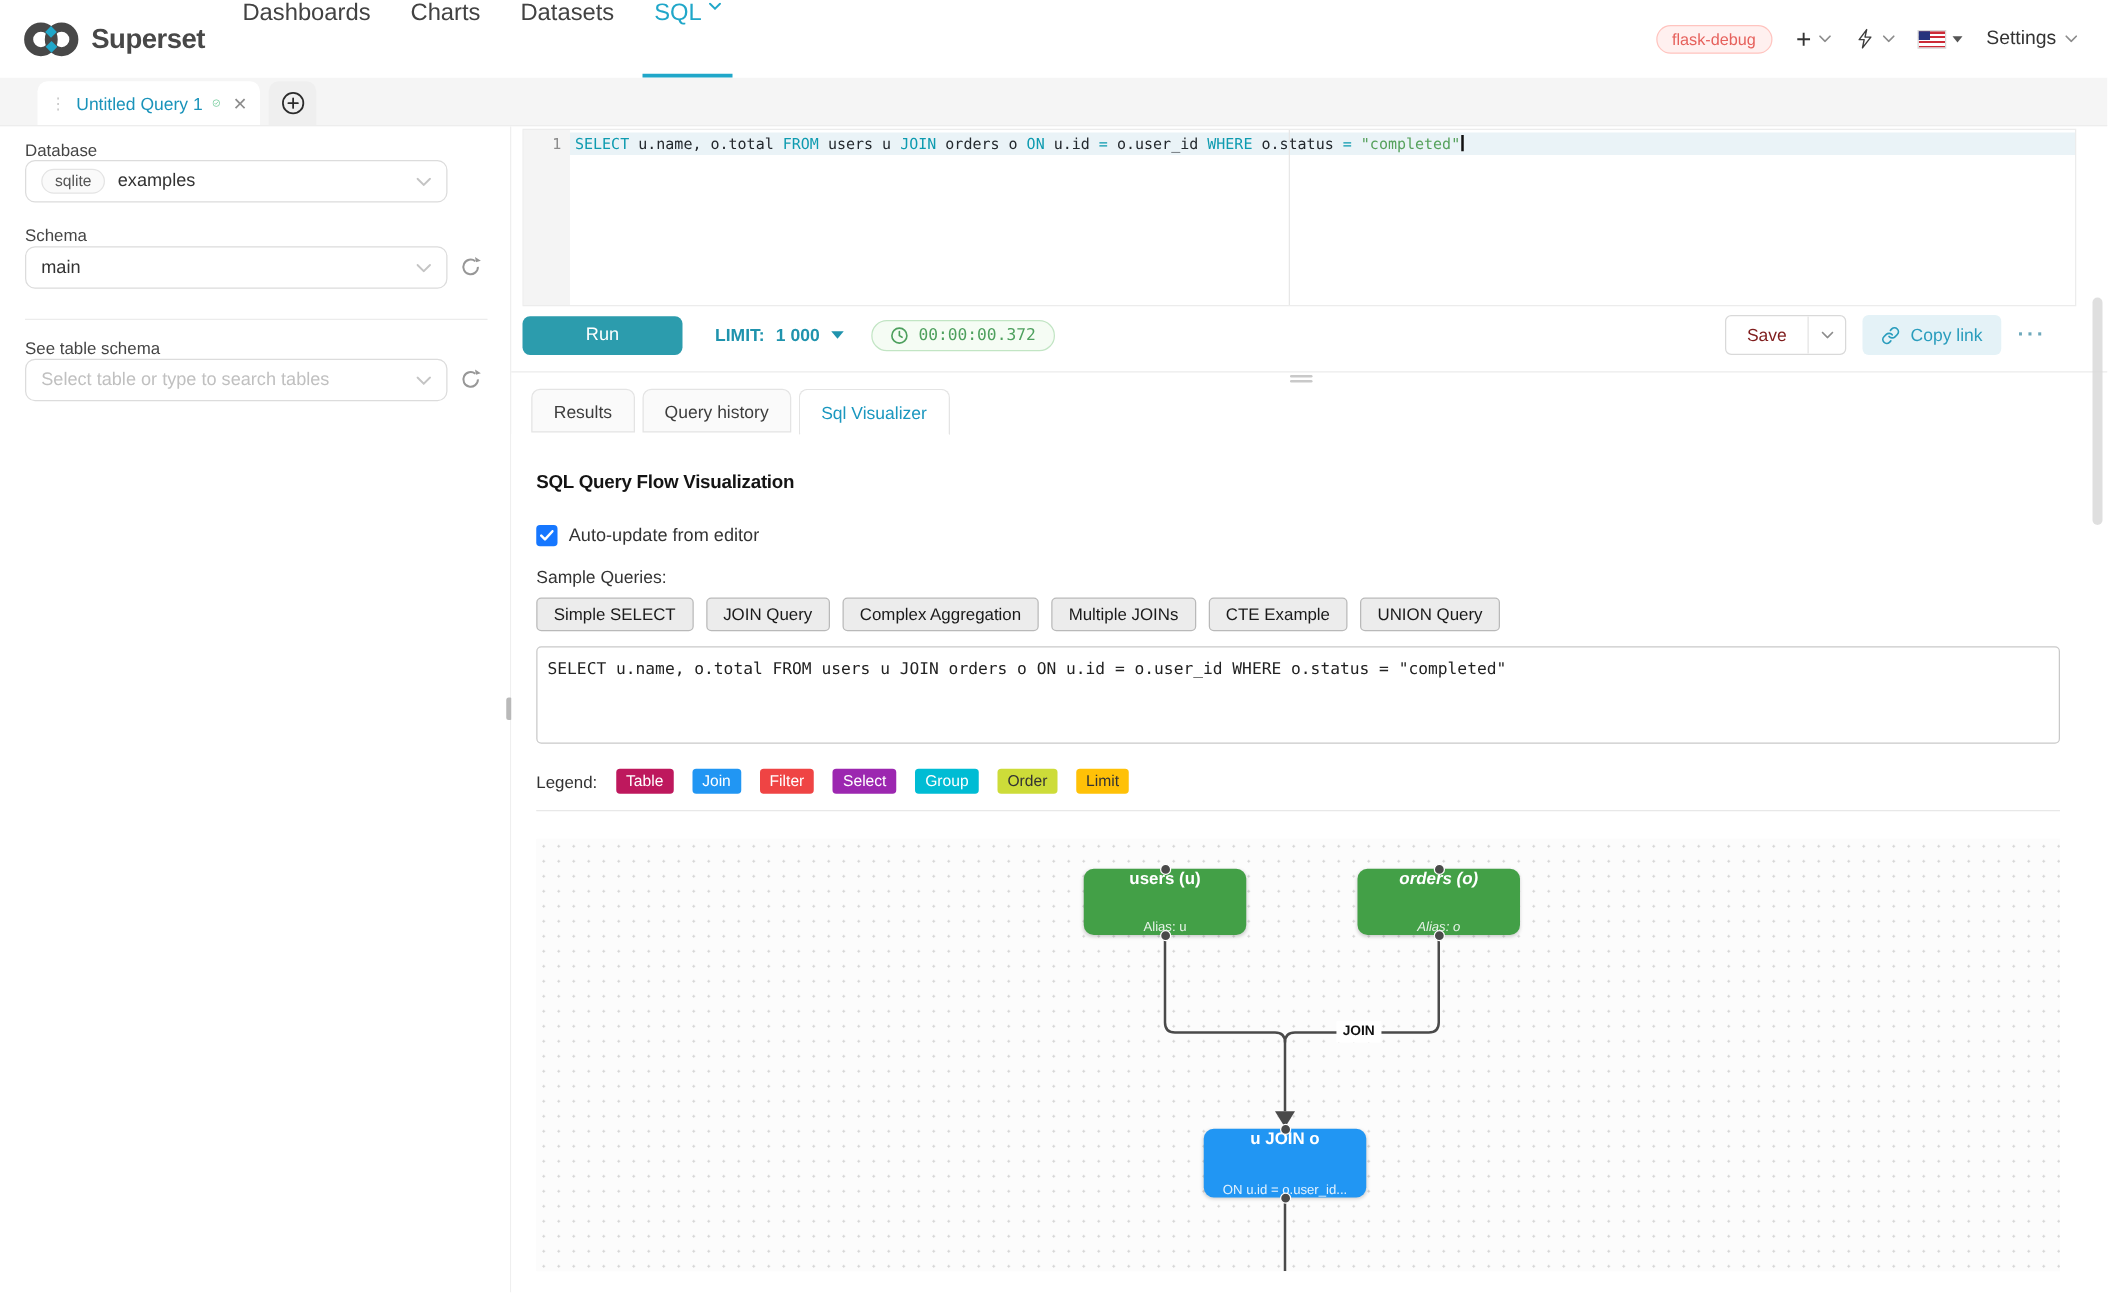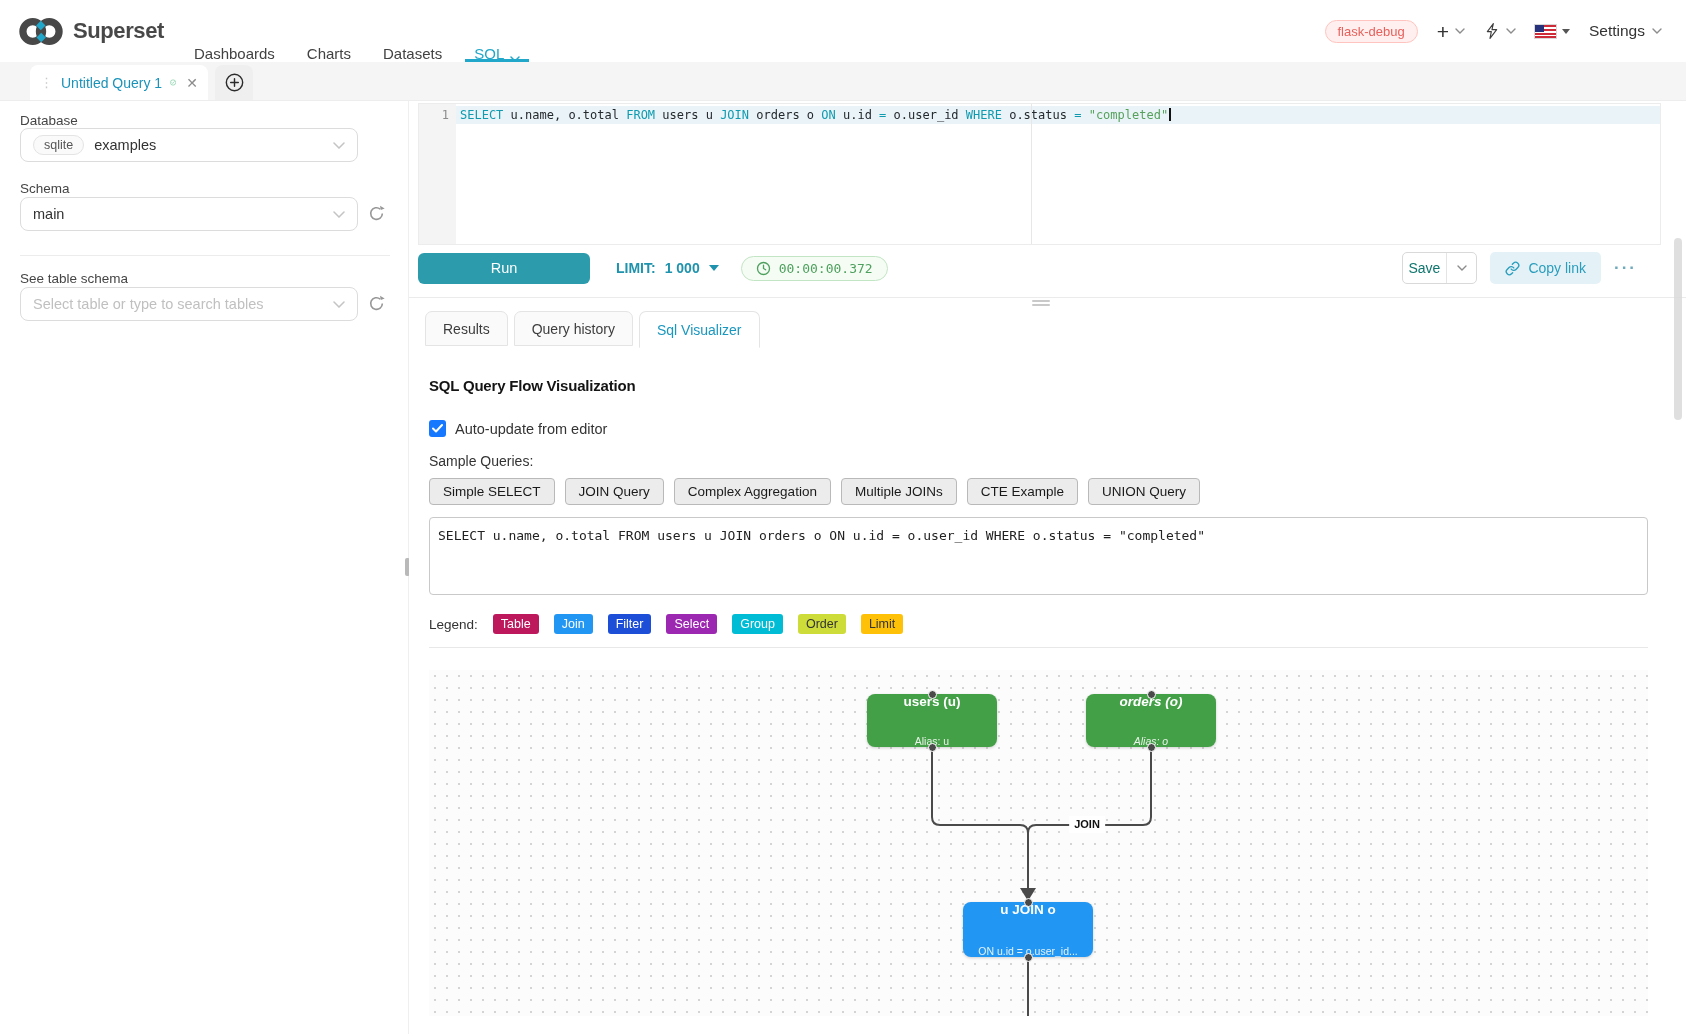--- a/index.html
+++ b/index.html
@@ -5,21 +5,21 @@
   *{margin:0;padding:0;box-sizing:border-box}
   html,body{width:1686px;height:1034px}
   body{font-family:"Liberation Sans",sans-serif;background:#fff;position:relative;overflow:hidden;color:#333}
   svg{display:block}
 
   
   .header{position:absolute;top:0;left:0;width:1686px;height:62px;background:#fff;display:flex;align-items:center;z-index:6}
   .brand{display:flex;align-items:center;gap:9px;margin-left:18px}
   .brand-text{font-size:22px;font-weight:bold;color:#484848;letter-spacing:-0.4px}
   .nav-menu{display:flex;align-items:stretch;height:62px;margin-left:14px}
-  .nav-item{padding:0 16px;display:flex;align-items:flex-end;gap:6px;font-size:15px;color:#424242;cursor:pointer;position:relative}
+  .nav-item{padding:0 16px;display:flex;align-items:flex-start;gap:6px;font-size:19px;color:#424242;cursor:pointer;position:relative}
   .nav-item.active{color:#20a7c9}
   .nav-item.active::after{content:"";position:absolute;left:7px;right:7px;bottom:0;height:3px;background:#20a7c9}
   .nav-right{margin-left:auto;display:flex;align-items:center;gap:19px;margin-right:24px}
   .env-badge{font-size:13px;color:#e6615c;background:#fff0ef;border:1px solid #ffc4bf;border-radius:13px;padding:3px 12px}
   .icon-group{display:flex;align-items:center;gap:6px;color:#444;cursor:pointer}
   .plus-glyph{font-size:21px;font-weight:400;color:#333;line-height:1}
   .settings{display:flex;align-items:center;gap:7px;font-size:15.5px;color:#333;cursor:pointer}
   .flag{width:21px;height:13px;background:repeating-linear-gradient(180deg,#cc2b37 0 1.9px,#fff 1.9px 3.8px);outline:1px solid #d8d8d8;position:relative;display:inline-block}
   .canton{position:absolute;top:0;left:0;width:9px;height:7px;background:#26337c}
   .caret-solid{width:0;height:0;border-left:4px solid transparent;border-right:4px solid transparent;border-top:5px solid #555}
@@ -51,28 +51,28 @@
   .code-area{flex:1;position:relative;padding-top:2px}
   .active-line{position:absolute;left:0;right:0;top:2px;height:18px;background:#eaf3f7}
   .code-line{position:relative;line-height:18px;white-space:pre;padding-left:4px;color:#24292e}
   .tok-kw{color:#0e9bb0}
   .tok-str{color:#56a15c}
   .cursor{display:inline-block;width:1.5px;height:13px;background:#111;vertical-align:-2px;margin-left:1px}
   .print-margin{position:absolute;left:1031px;top:104px;width:1px;height:140px;background:#e7e7e7}
 
   
   .toolbar{position:absolute;left:418px;top:251px;width:1243px;height:34px;display:flex;align-items:center}
-  .run-btn{width:172px;height:31px;background:#2c9cad;color:#fff;font-size:14.5px;border:none;border-radius:6px;cursor:pointer}
+  .run-btn{width:128px;height:31px;background:#2c9cad;color:#fff;font-size:14.5px;border:none;border-radius:6px;cursor:pointer}
   .limit{display:flex;align-items:center;gap:9px;margin-left:26px;color:#1f93ad;font-size:14px;cursor:pointer}
   .limit b{font-weight:bold}
   .limit .caret-solid{border-top-color:#1f93ad;border-left-width:5px;border-right-width:5px;border-top-width:6px}
   .timer{display:flex;align-items:center;gap:8px;margin-left:22px;background:#f5fcf4;border:1px solid #c2e5c4;border-radius:15px;padding:4px 14px;color:#4ea05e;font-family:"DejaVu Sans Mono","Liberation Mono",monospace;font-size:13px}
   .tb-right{margin-left:auto;display:flex;align-items:center;gap:13px;margin-right:24px}
   .save-split{display:flex;align-items:stretch;border:1px solid #d9d9d9;border-radius:5px;overflow:hidden;background:#fff;height:32px;cursor:pointer}
-  .save-main{padding:0 6px;display:flex;align-items:center;font-size:14px;color:#0f766e}
+  .save-main{padding:0 17px;display:flex;align-items:center;font-size:14px;color:#7f1d1d}
   .save-caret{width:30px;display:flex;align-items:center;justify-content:center;border-left:1px solid #e4e4e4}
   .copylink-btn{display:flex;align-items:center;gap:8px;background:#e4f2f7;color:#2a9dbd;border:none;border-radius:5px;height:32px;padding:0 15px;font-size:14px;cursor:pointer}
   .more-dots{color:#6fa9bc;font-size:17px;letter-spacing:2px;cursor:pointer;font-weight:bold}
 
   .h-divider{position:absolute;left:409px;top:297px;width:1277px;height:1px;background:#ebebeb}
   .resize-handle{position:absolute;left:1032px;top:298px;width:18px;cursor:row-resize}
   .resize-handle span{display:block;height:2px;background:#c9c9c9;border-radius:1px;margin:2px 0}
 
   
   .result-tabs{position:absolute;left:425px;top:311px;display:flex;gap:6px;z-index:2}
@@ -305,21 +305,21 @@
       <button class="sample-btn">CTE Example</button>
       <button class="sample-btn">UNION Query</button>
     </div>
 
   <textarea class="query-box" spellcheck="false" style="">SELECT u.name, o.total FROM users u JOIN orders o ON u.id = o.user_id WHERE o.status = "completed"</textarea>
 
   <div class="legend-row">
     <span>Legend:</span>
   <span class="legend-badge" style="background: #be185d; color: rgb(255, 255, 255);">Table</span>
       <span class="legend-badge" style="background: rgb(33, 150, 243); color: rgb(255, 255, 255);">Join</span>
-      <span class="legend-badge" style="background: #1d4ed8; color: rgb(255, 255, 255);">Filter</span>
+      <span class="legend-badge" style="background: #ef4444; color: rgb(255, 255, 255);">Filter</span>
       <span class="legend-badge" style="background: rgb(156, 39, 176); color: rgb(255, 255, 255);">Select</span>
       <span class="legend-badge" style="background: rgb(0, 188, 212); color: rgb(255, 255, 255);">Group</span>
       <span class="legend-badge" style="background: rgb(205, 220, 57); color: rgb(51, 51, 51);">Order</span>
       <span class="legend-badge" style="background: rgb(255, 193, 7); color: rgb(51, 51, 51);">Limit</span>
     </div>
 
   <hr>
 
   <div class="diagram">
     <svg class="edges" viewBox="0 0 1219 346">

